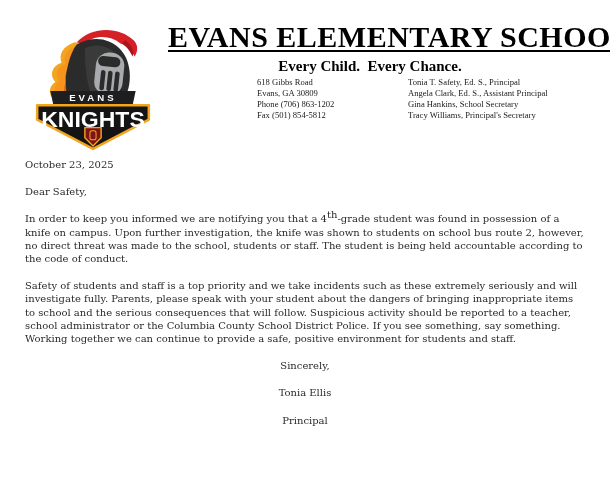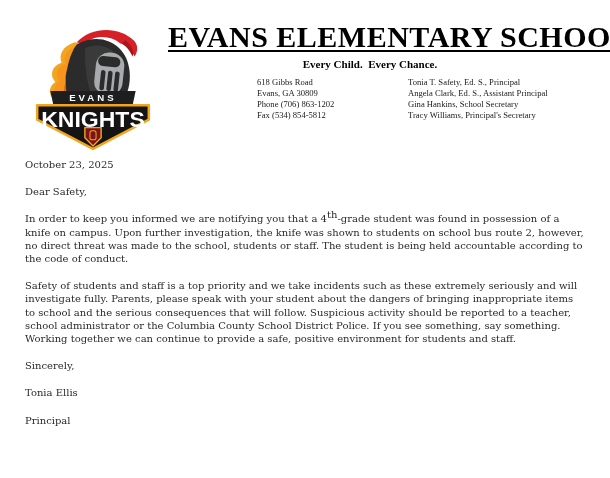--- a/index.html
+++ b/index.html
@@ -28,21 +28,21 @@
   }
   .school-name {
     font-size: 30px; font-weight: bold; letter-spacing: 0.5px;
     text-decoration: underline;
     text-decoration-thickness: 2px;
     text-underline-offset: 3px;
     white-space: nowrap;
   }
   .motto {
     margin-top: 4px;
-    font-size: 11px; font-weight: bold;
+    font-size: 15px; font-weight: bold;
     white-space: pre-wrap;
   }
   .contact-col {
     position: absolute; top: 77px;
     font-family: "Liberation Serif", serif;
     font-size: 8.6px; line-height: 11px;
     color: #1a1a1a;
     white-space: nowrap;
   }
   .contact-address { left: 257px; }
@@ -50,21 +50,21 @@
   
   .letter {
     position: absolute; left: 25px; top: 158px; width: 568px;
     font-family: "DejaVu Serif", serif;
     font-size: 10px; line-height: 13.2px;
     color: #2a2a2a;
     text-align: left;
   }
   .letter p { margin: 0 8px 14px 0; }
   .letter sup { font-size: 10px; line-height: 0; vertical-align: super; }
-  .sig-line { margin: 0; }
+  .sig-line { margin: 0; text-align: center; }
 </style>
 </head>
 <body>
 
 <div class="page">
 
   <svg class="logo" viewBox="0 0 116 132" xmlns="http://www.w3.org/2000/svg">
 
     <g>
       <path d="M40 24 C28 28 24 36 27 44 C17 47 15 57 21 63 C13 68 14 78 22 82 C17 88 21 95 29 96 L46 92 L50 26 Z" fill="#F2A51F"></path>
@@ -108,21 +108,21 @@
 
   <div class="head-center">
     <div class="school-name">EVANS ELEMENTARY SCHOOL</div>
     <div class="motto">Every Child.  Every Chance.</div>
   </div>
 
   <div class="contact-col contact-address">
     <div>618 Gibbs Road</div>
     <div>Evans, GA 30809</div>
     <div>Phone (706) 863-1202</div>
-    <div>Fax (534) 854-5812</div>
+    <div>Fax (501) 854-5812</div>
   </div>
   <div class="contact-col contact-staff">
     <div>Tonia T. Safety, Ed. S., Principal</div>
     <div>Angela Clark, Ed. S., Assistant Principal</div>
     <div>Gina Hankins, School Secretary</div>
     <div>Tracy Williams, Principal's Secretary</div>
   </div>
 
   <div class="letter">
     <p>October 23, 2025</p>

